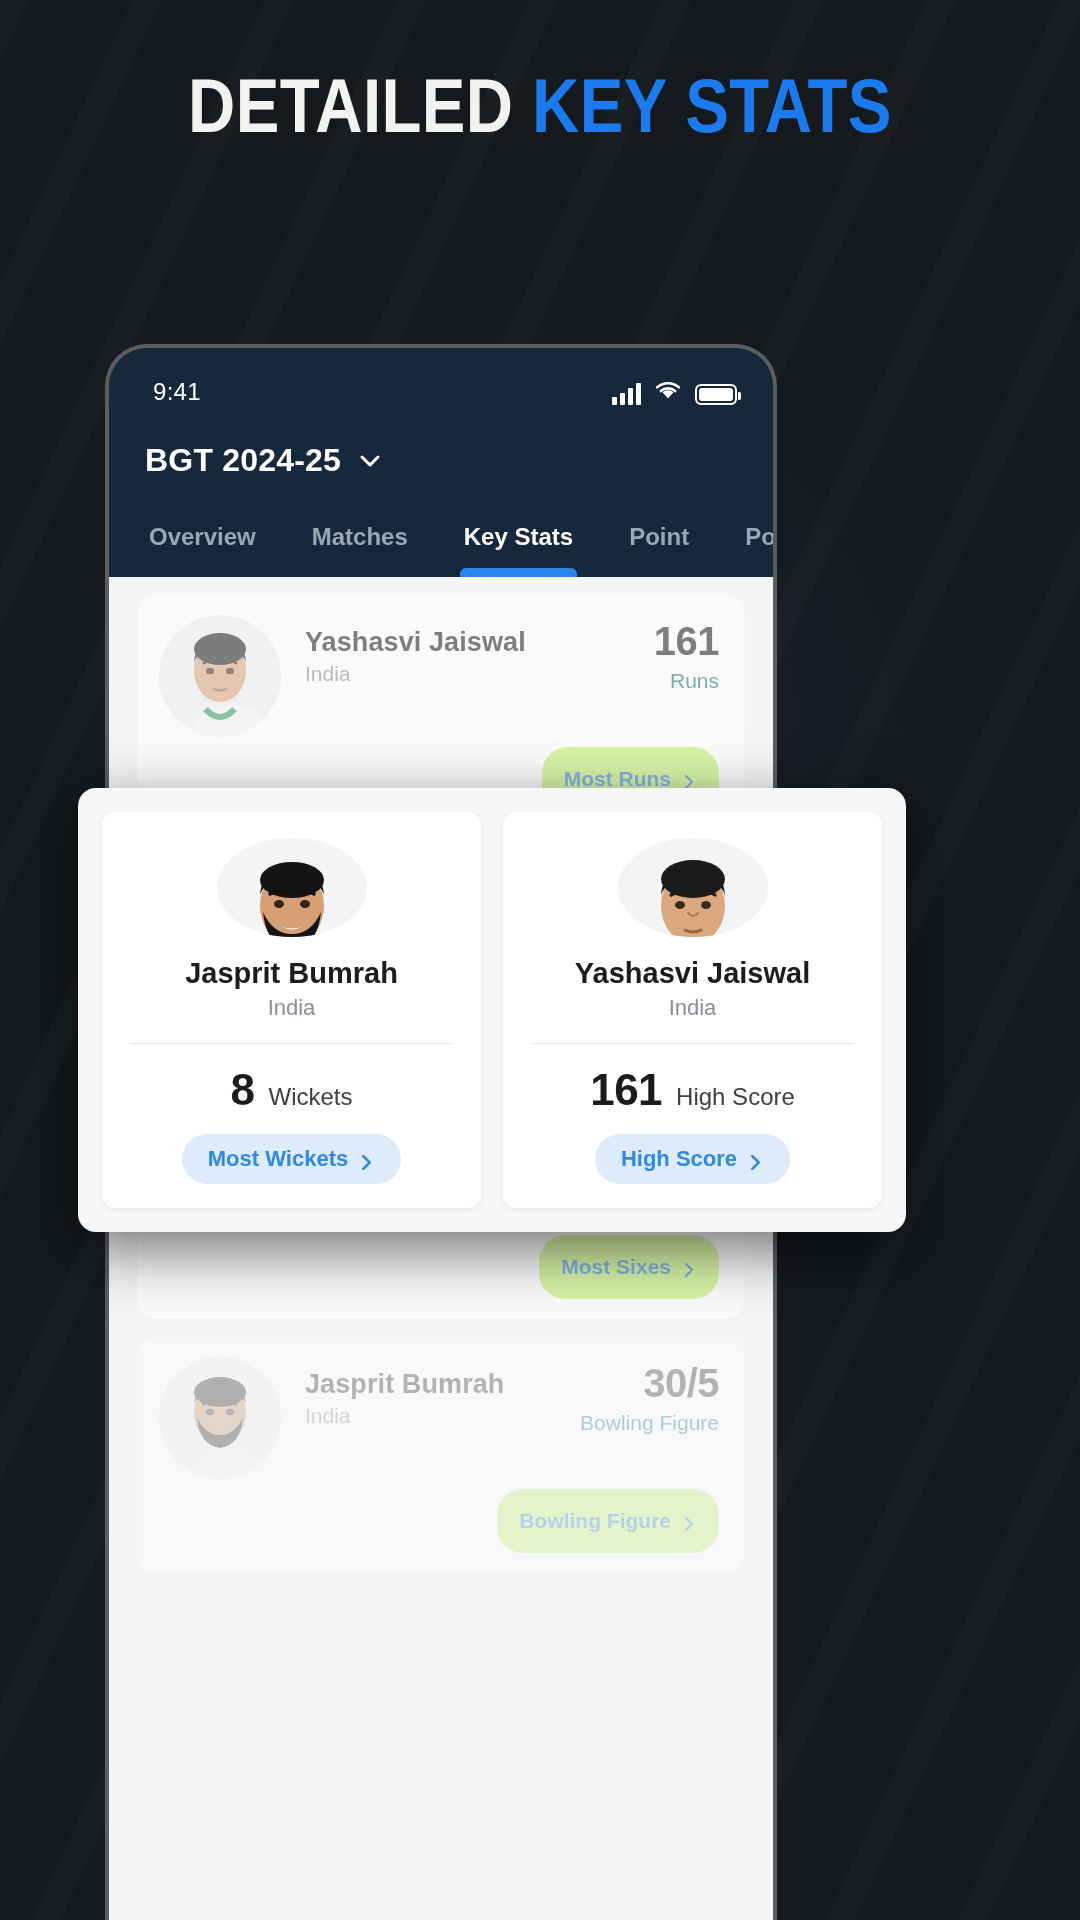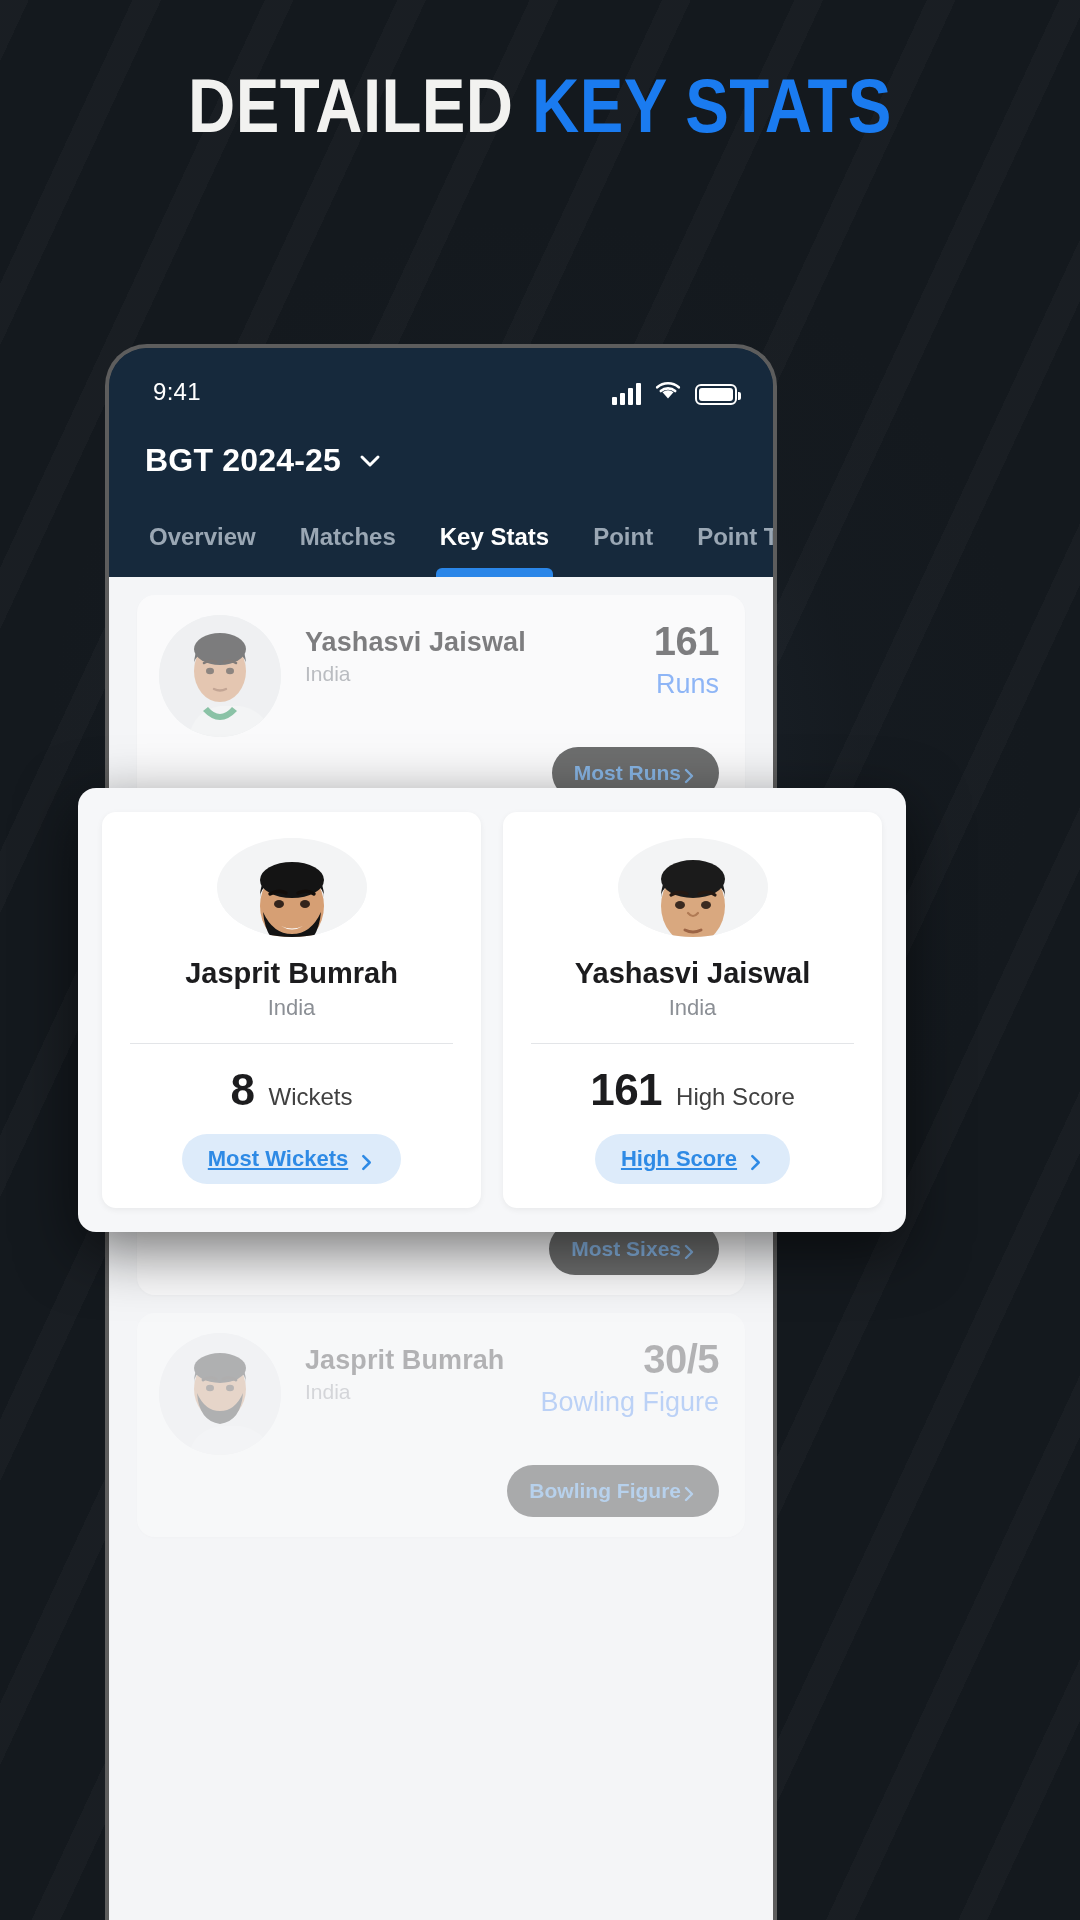--- a/index.html
+++ b/index.html
@@ -82,21 +82,21 @@
 
   
   .app-header{ padding:22px 48px 0 36px; }
   .title-row{ display:flex; align-items:center; gap:16px; }
   .app-title{ color:#fff; font-size:32px; font-weight:700; letter-spacing:0.2px; }
   .chev-down{ width:26px; height:26px; }
 
   .tabs{
     display:flex; 
     padding:0 18px; margin-top:34px;
-    gap:0; position:relative;
+    gap:12px; position:relative;
   }
   .tab{
     flex:0 0 auto;
     padding:10px 22px 26px 22px;
     font-size:24px;
     color:#9aa7b4;
     font-weight:600;
     white-space:nowrap;
     position:relative;
   }
@@ -123,26 +123,26 @@
   .avatar{
     width:122px; height:122px; border-radius:50%;
     background:#eceef0; flex:0 0 auto; position:relative; overflow:hidden;
   }
   .avatar svg{ position:absolute; left:0; top:0; width:122px; height:122px; }
   .who{ flex:1 1 auto; padding-top:12px; }
   .pname{ font-size:27px; font-weight:700; color:#1c1c1e; letter-spacing:0.1px; }
   .pteam{ font-size:21px; color:#8b8f95; margin-top:4px; }
   .statbox{ text-align:right; padding-top:6px; flex:0 0 auto; }
   .snum{ font-size:40px; font-weight:700; color:#1c1c1e; line-height:1; letter-spacing:-0.5px; }
-  .slab{ font-size:27px; color:#3b82f6; margin-top:8px; }
+  .slab{ font-size:21px; color:#0f766e; margin-top:8px; }
   .pill-wrap{ display:flex; justify-content:flex-end; margin-top:10px; }
   .pill{
-    display:inline-flex; align-items:center; 
-    background:#000000; color:#2e7fd4;
-    border-radius:26px; padding:14px 22px;
+    display:inline-flex; align-items:center; gap:10px;
+    background:#bef264; color:#2e7fd4;
+    border-radius:26px; padding:20px 22px;
     font-size:21px; font-weight:700;
   }
   .pill .chev{ width:16px; height:16px; }
 
   
   .modal{
     position:absolute;
     left:78px; top:788px;
     width:828px; height:444px;
     background:#f6f7f9;
@@ -166,21 +166,21 @@
   .big-name{ font-size:29px; font-weight:700; color:#1c1c1e; margin-top:20px; text-align:center; }
   .big-team{ font-size:22px; color:#8b8f95; margin-top:5px; }
   .divider{ width:100%; height:1px; background:#e3e5e8; margin:22px 0 0 0; }
   .big-stat{ display:flex; align-items:baseline; gap:14px; margin-top:24px; }
   .big-num{ font-size:44px; font-weight:700; color:#1c1c1e; line-height:1; letter-spacing:-0.5px; }
   .big-lab{ font-size:24px; color:#404040; }
   .big-pill{
     display:inline-flex; align-items:center; gap:10px;
     background:#ddebfa; color:#2e8ae5;
     border-radius:28px; padding:12px 26px;
-    font-size:22px; font-weight:700; margin-top:22px;text-decoration:underline;
+    font-size:22px; font-weight:700; margin-top:22px;
   }
   .big-pill .chev{ width:17px; height:17px; }
 
   .dim-strong{ opacity:0.30; }
   .dim-soft{ opacity:0.55; }
 </style>
 </head>
 <body>
 
 <div class="bg-top-fade"></div>

